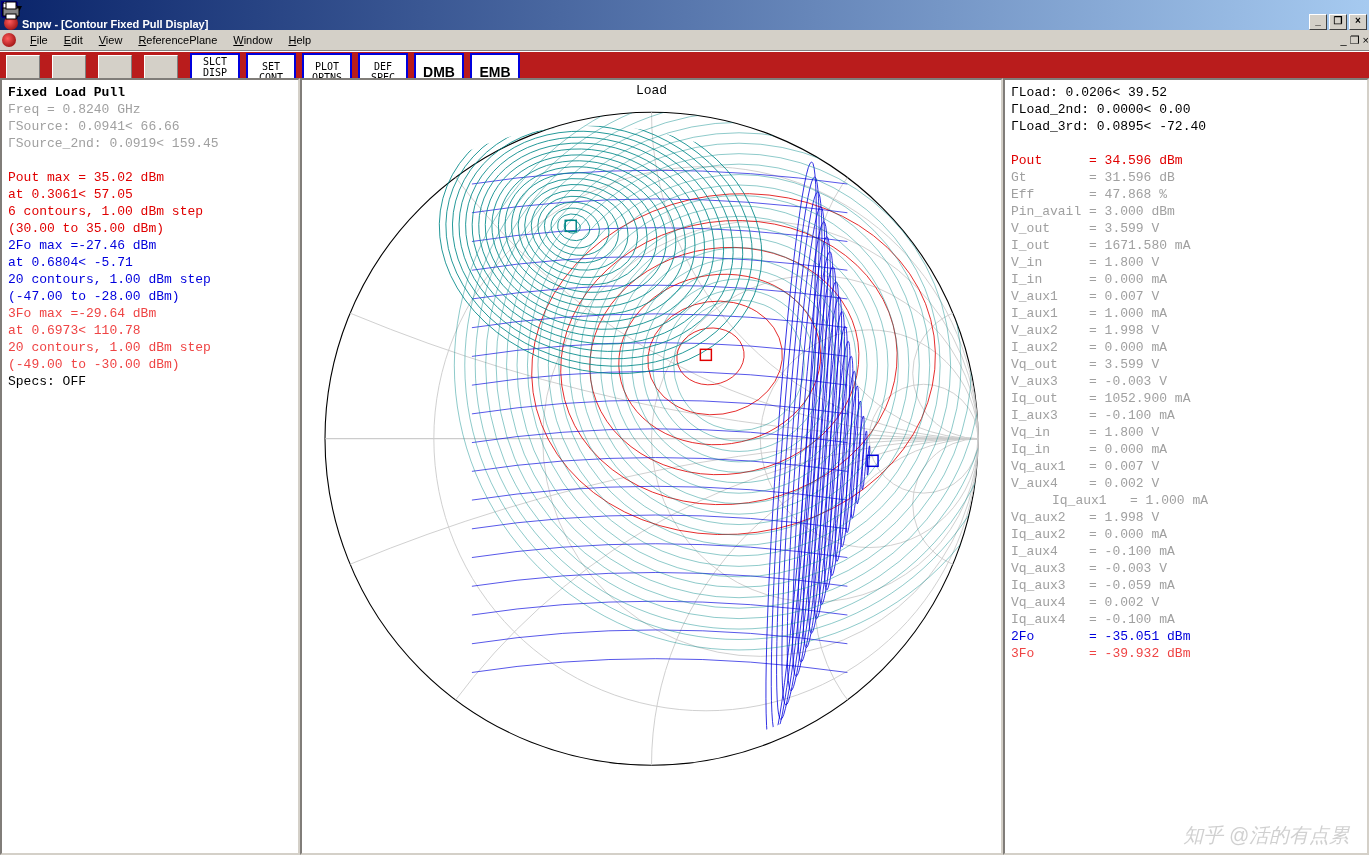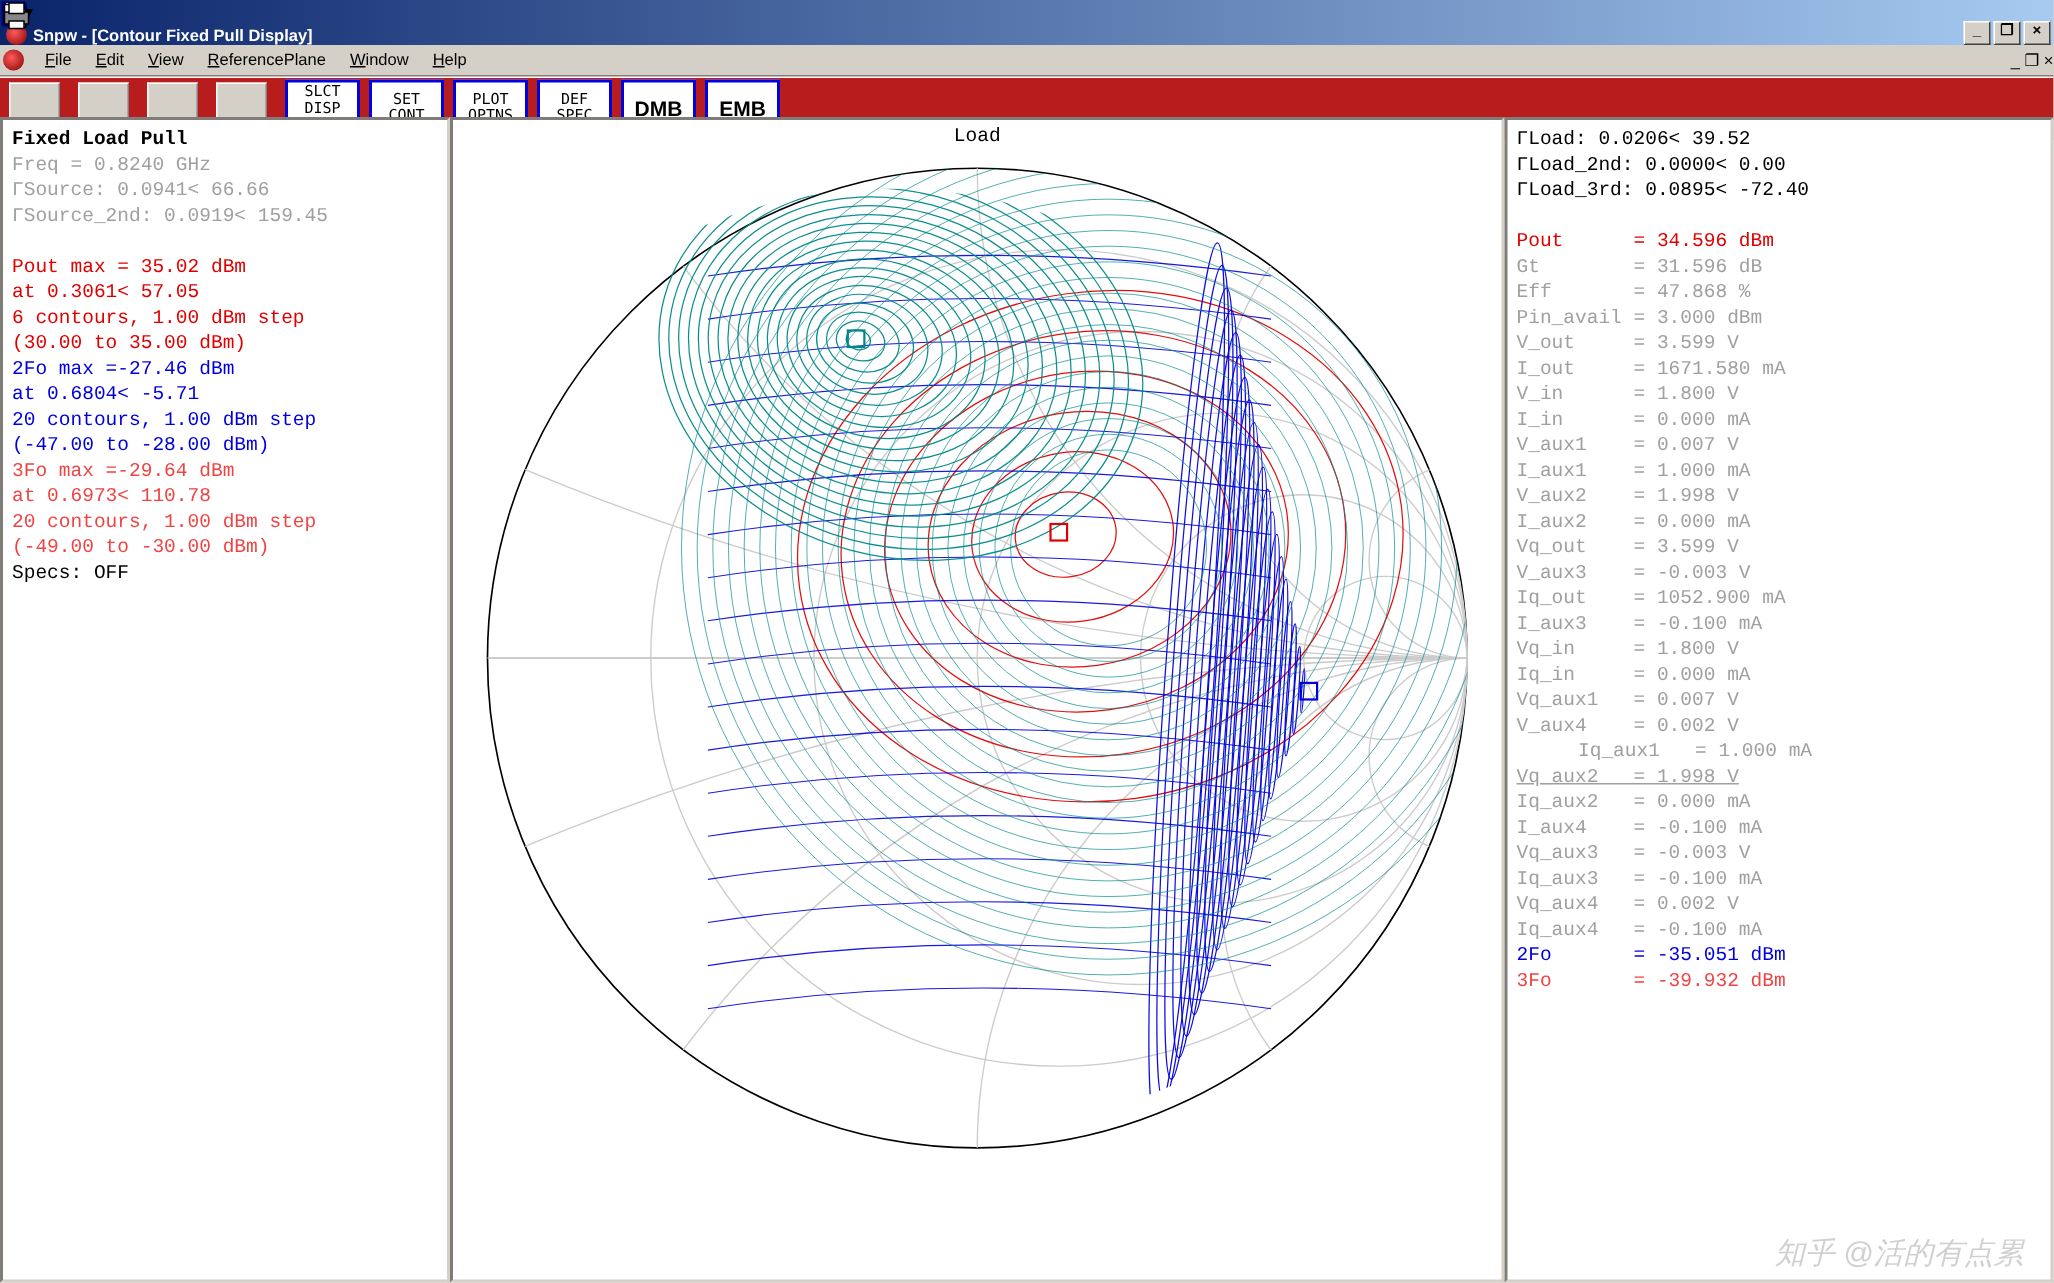--- a/index.html
+++ b/index.html
@@ -262,25 +262,25 @@
         <div class="gray" style="white-space: pre;">I_aux2    = 0.000 mA</div>
         <div class="gray" style="white-space: pre;">Vq_out    = 3.599 V</div>
         <div class="gray" style="white-space: pre;">V_aux3    = -0.003 V</div>
         <div class="gray" style="white-space: pre;">Iq_out    = 1052.900 mA</div>
         <div class="gray" style="white-space: pre;">I_aux3    = -0.100 mA</div>
         <div class="gray" style="white-space: pre;">Vq_in     = 1.800 V</div>
         <div class="gray" style="white-space: pre;">Iq_in     = 0.000 mA</div>
         <div class="gray" style="white-space: pre;">Vq_aux1   = 0.007 V</div>
         <div class="gray" style="white-space: pre;">V_aux4    = 0.002 V</div>
         <div class="gray" style="white-space: pre; margin-left: 41px;">Iq_aux1   = 1.000 mA</div>
-        <div class="gray" style="white-space: pre; text-decoration: underline;">Vq_aux2   = 1.998 V</div>
+        <div class="gray" style="white-space: pre;">Vq_aux2   = 1.998 V</div>
         <div class="gray" style="white-space: pre;">Iq_aux2   = 0.000 mA</div>
         <div class="gray" style="white-space: pre;">I_aux4    = -0.100 mA</div>
         <div class="gray" style="white-space: pre;">Vq_aux3   = -0.003 V</div>
-        <div class="gray" style="white-space: pre;">Iq_aux3   = -0.100 mA</div>
+        <div class="gray" style="white-space: pre;">Iq_aux3   = -0.059 mA</div>
         <div class="gray" style="white-space: pre;">Vq_aux4   = 0.002 V</div>
         <div class="gray" style="white-space: pre;">Iq_aux4   = -0.100 mA</div>
         <div class="blue" style="white-space: pre;">2Fo       = -35.051 dBm</div>
         <div class="teal" style="white-space: pre;">3Fo       = -39.932 dBm</div>
       </div>
   </div>
 </div>
 
 <div class="watermark">知乎 @活的有点累</div>
 

